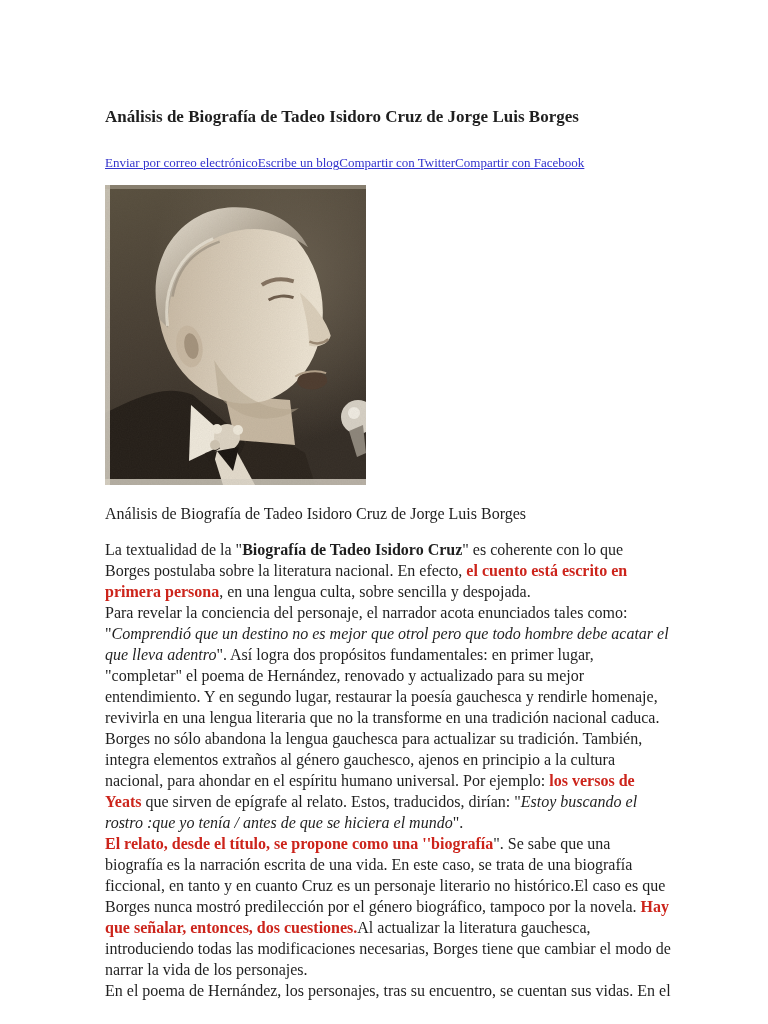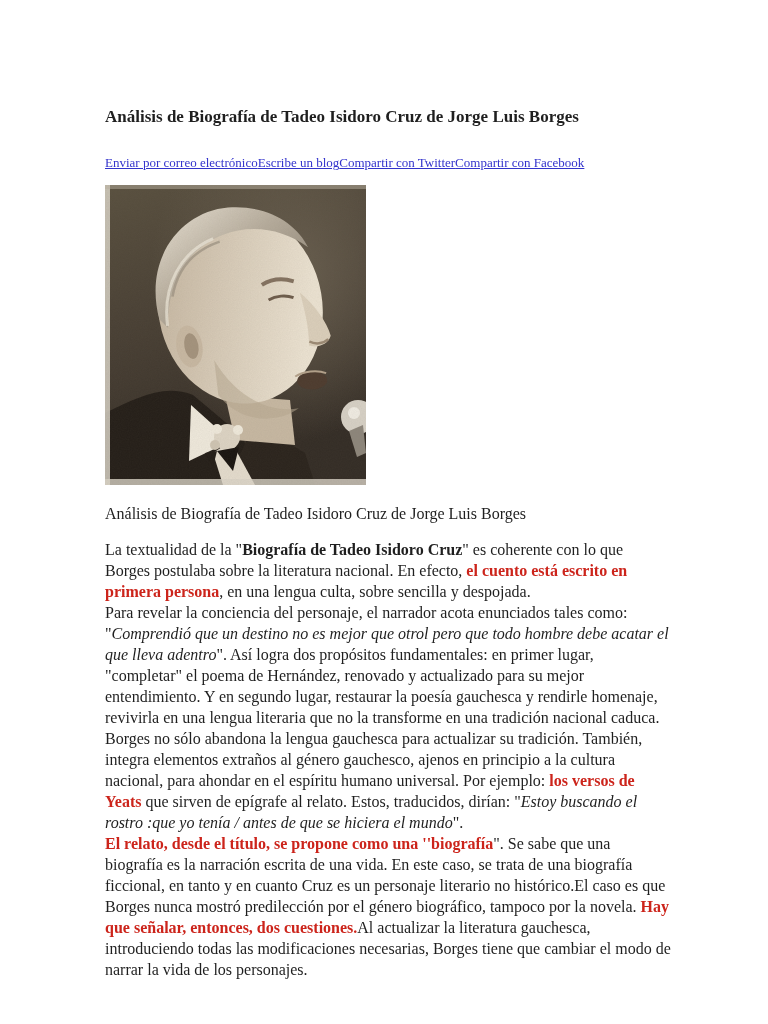--- a/index.html
+++ b/index.html
@@ -152,15 +152,16 @@
     </svg>
   </div>
 
   <p class="photo-caption">Análisis de Biografía de Tadeo Isidoro Cruz de Jorge Luis Borges</p>
 
   <div class="article-body">
       <p><span class="run-n">La textualidad de la "</span><span class="run-b">Biografía de Tadeo Isidoro Cruz</span><span class="run-n">" es coherente con lo que Borges postulaba sobre la literatura nacional. En efecto, </span><span class="run-rb">el cuento está escrito en primera persona</span><span class="run-n">, en una lengua culta, sobre sencilla y despojada.</span></p>
       <p><span class="run-n">Para revelar la conciencia del personaje, el narrador acota enunciados tales como: "</span><span class="run-i">Comprendió que un destino no es mejor que otrol pero que todo hombre debe acatar el que lleva adentro</span><span class="run-n">". Así logra dos propósitos fundamentales: en primer lugar, "completar" el poema de Hernández, renovado y actualizado para su mejor entendimiento. Y en segundo lugar, restaurar la poesía gauchesca y rendirle homenaje, revivirla en una lengua literaria que no la transforme en una tradición nacional caduca.</span></p>
       <p><span class="run-n">Borges no sólo abandona la lengua gauchesca para actualizar su tradición. También, integra elementos extraños al género gauchesco, ajenos en principio a la cultura nacional, para ahondar en el espíritu humano universal. Por ejemplo: </span><span class="run-rb">los versos de Yeats</span><span class="run-n"> que sirven de epígrafe al relato. Estos, traducidos, dirían: "</span><span class="run-i">Estoy buscando el rostro :que yo tenía / antes de que se hiciera el mundo</span><span class="run-n">".</span></p>
       <p><span class="run-rb">El relato, desde el título, se propone como una ''biografía</span><span class="run-n">". Se sabe que una biografía es la narración escrita de una vida. En este caso, se trata de una biografía ficcional, en tanto y en cuanto Cruz es un personaje literario no histórico.El caso es que Borges nunca mostró predilección por el género biográfico, tampoco por la novela. </span><span class="run-rb">Hay que señalar, entonces, dos cuestiones.</span><span class="run-n">Al actualizar la literatura gauchesca, introduciendo todas las modificaciones necesarias, Borges tiene que cambiar el modo de narrar la vida de los personajes.</span></p>
+      <p><span class="run-n">En el poema de Hernández, los personajes, tras su encuentro, se cuentan sus vidas. En el</span></p>
     </div>
 
 </div>
 
 </body></html>

